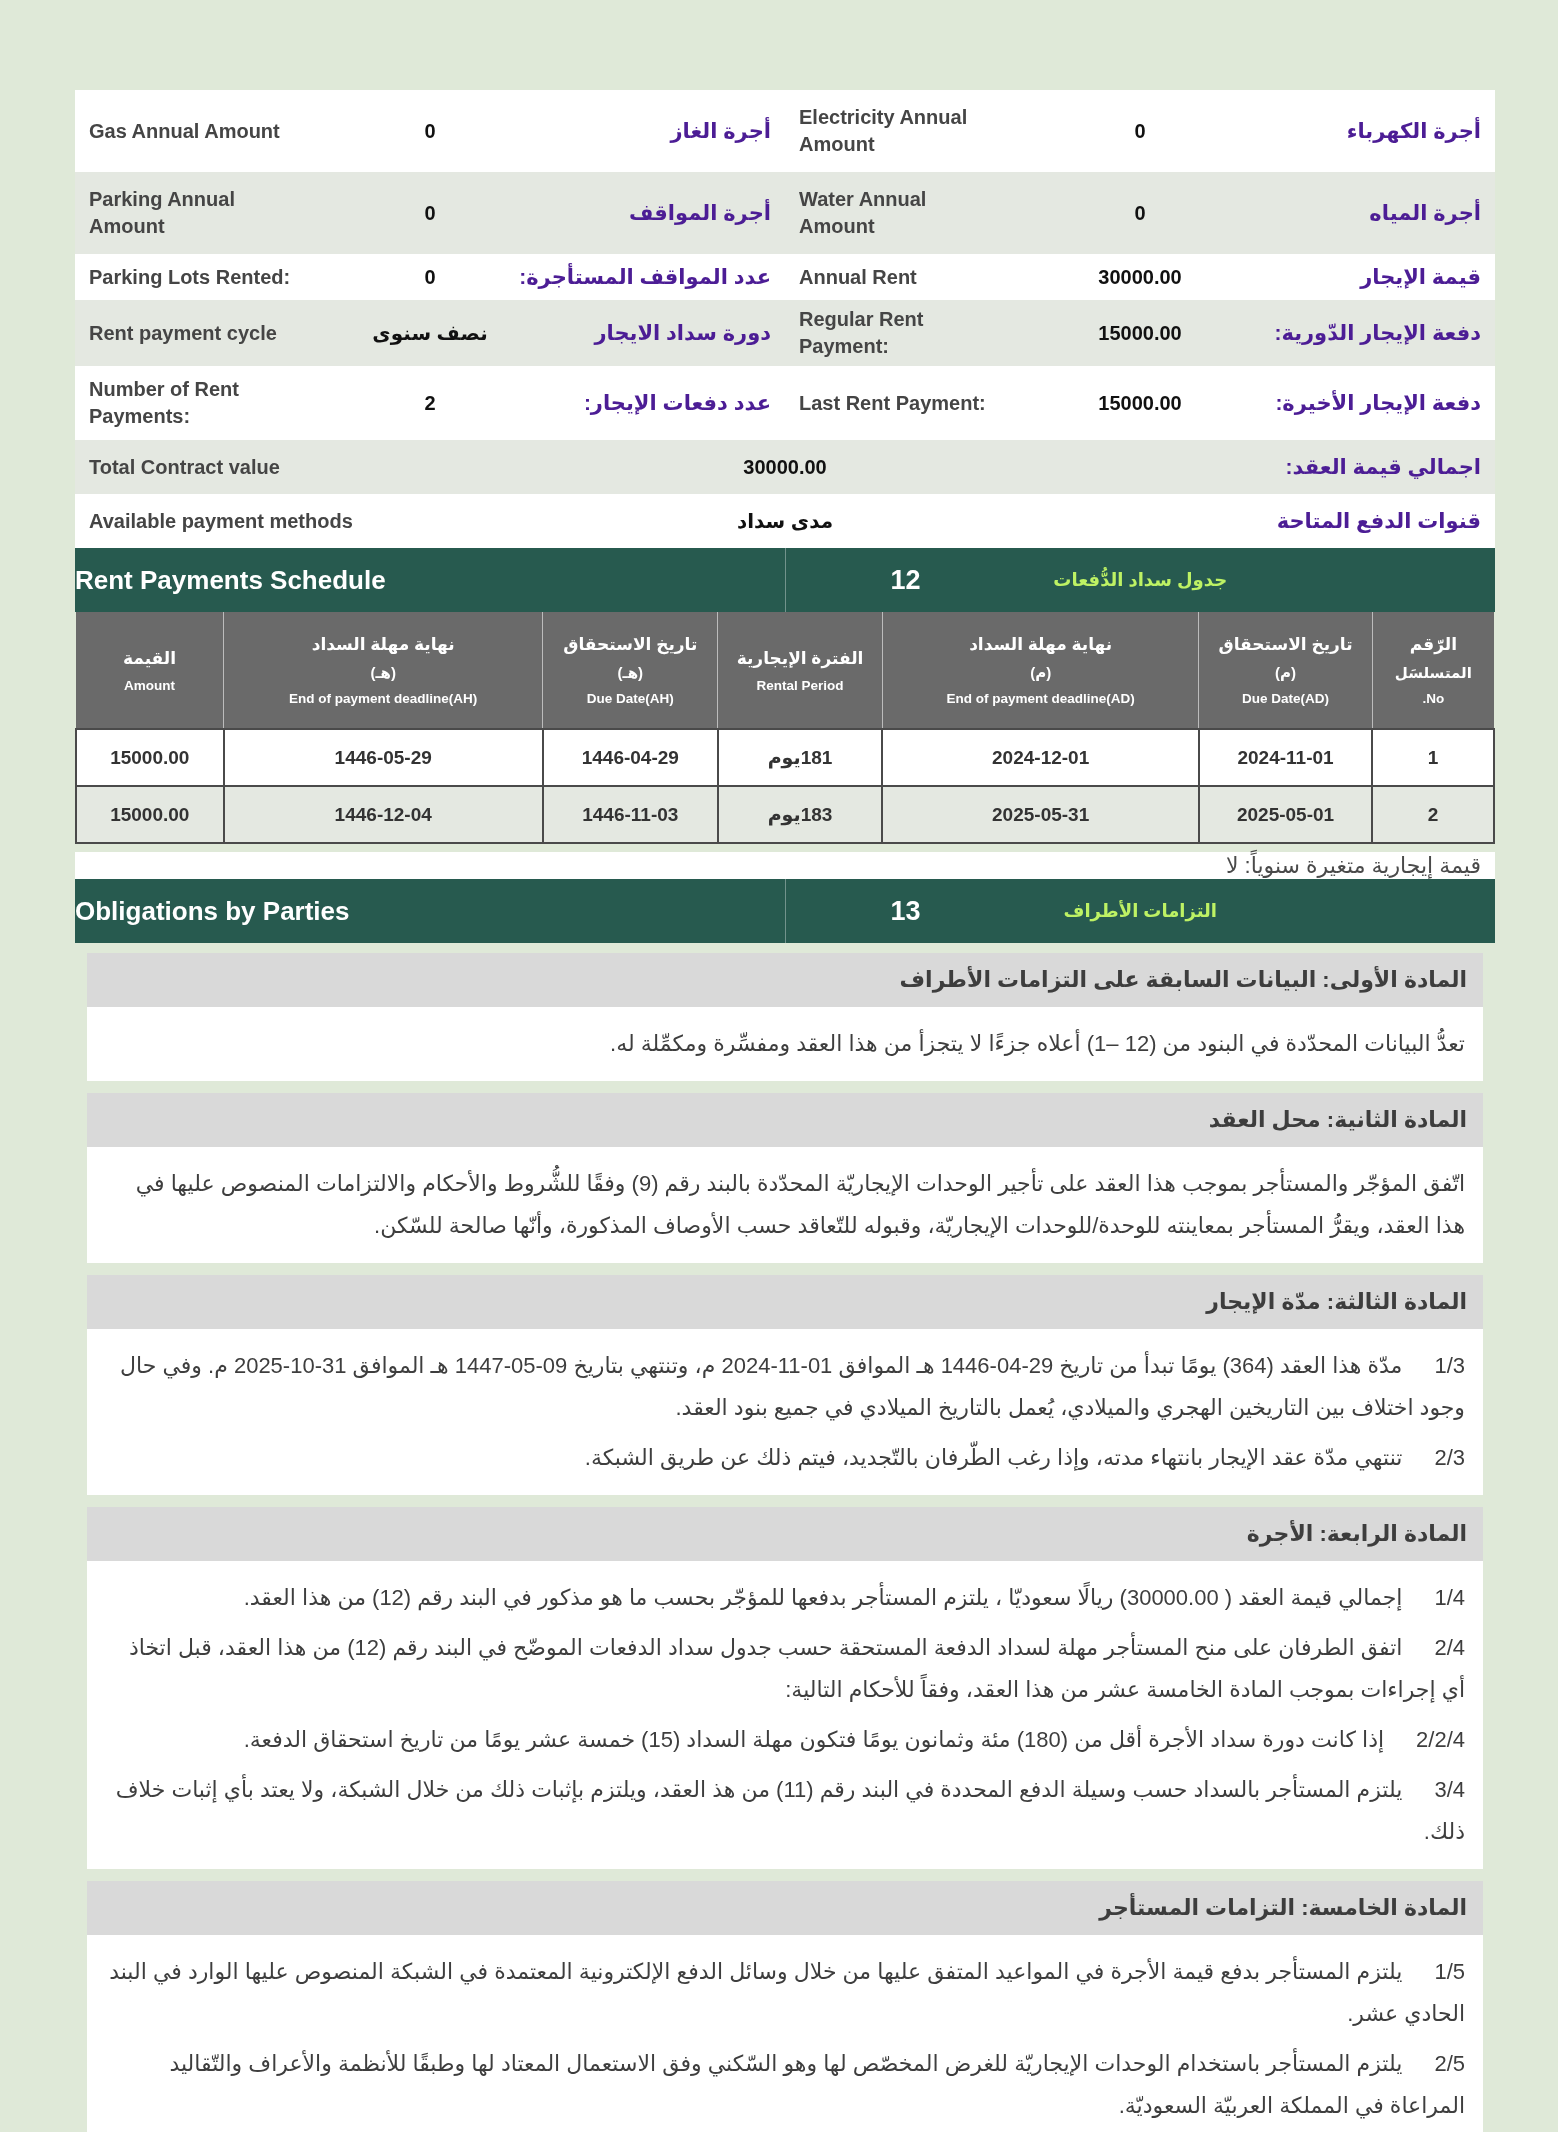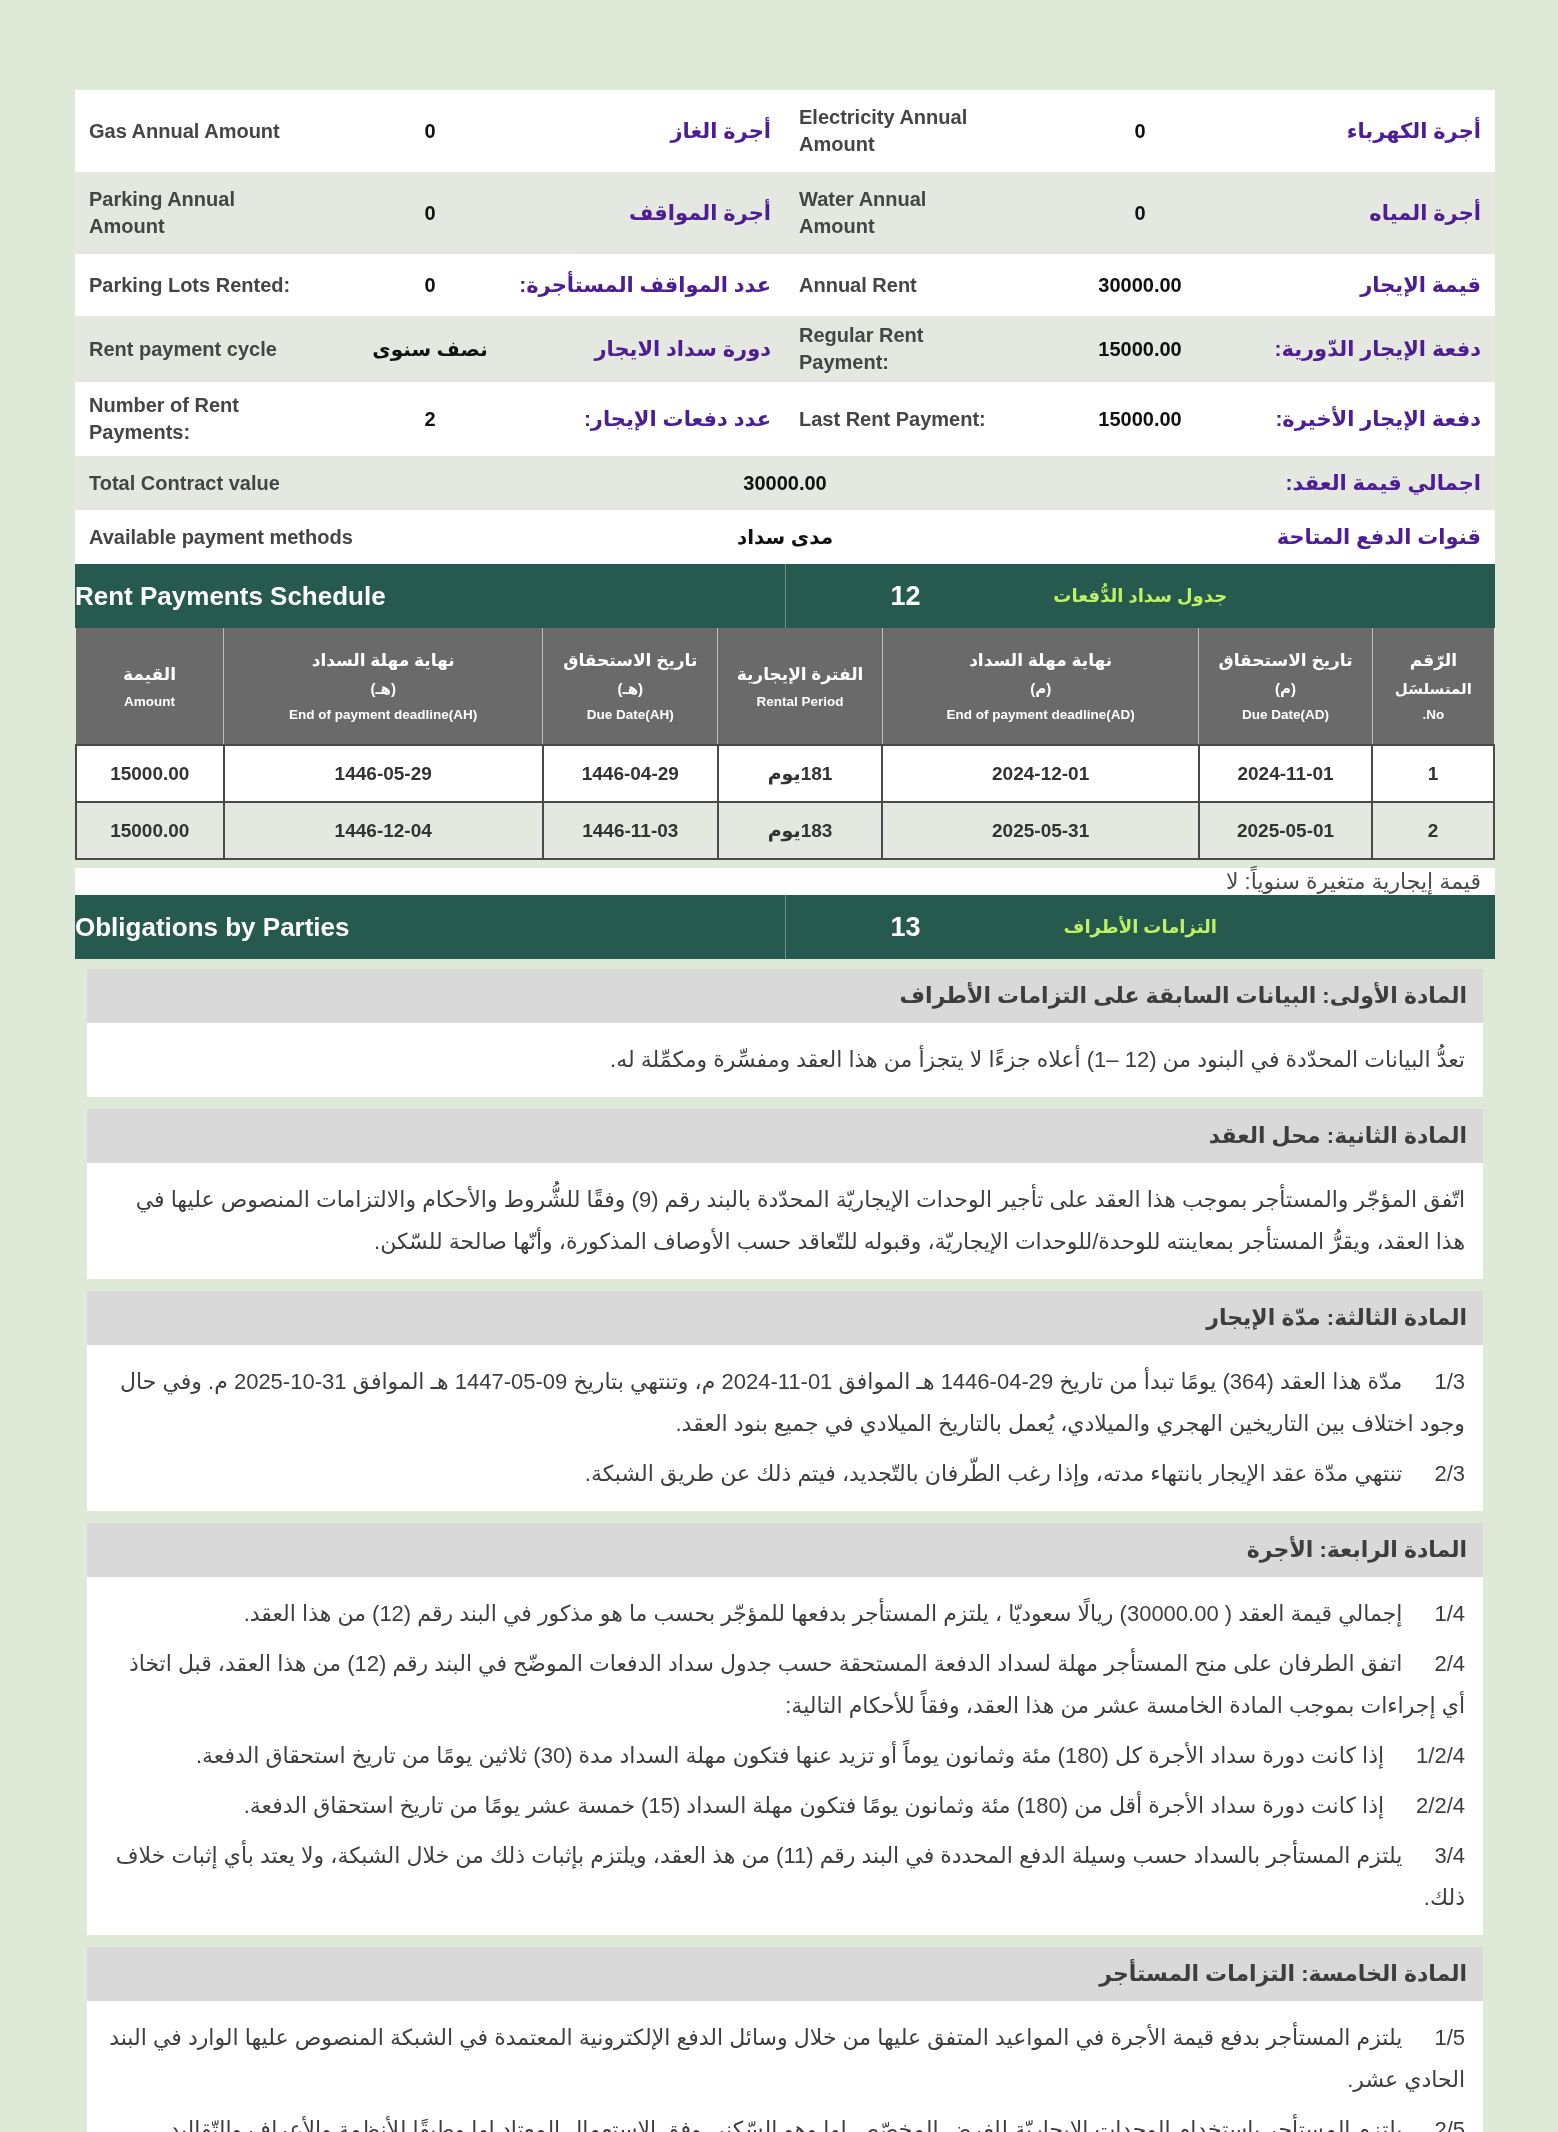--- a/index.html
+++ b/index.html
@@ -18,21 +18,21 @@
   .half{position:relative;width:50%;}
   .cell-en{position:absolute;left:14px;top:50%;transform:translateY(-50%);
     width:205px;font-size:20px;font-weight:700;color:#454545;line-height:27px;direction:ltr;text-align:left;}
   .cell-val{position:absolute;left:50%;top:50%;transform:translate(-50%,-50%);
     font-size:20px;font-weight:700;color:#111;white-space:nowrap;}
   .cell-ar{position:absolute;right:14px;top:50%;transform:translateY(-50%);
     font-size:21px;font-weight:700;color:#4c1d95;direction:rtl;text-align:right;white-space:nowrap;}
   .fullrow{position:relative;width:100%;background:#ffffff;}
   .fullrow.alt{background:#e4e8e1;}
   .fullrow .cell-en{width:360px;}
-  .h82{height:82px;} .h62{height:62px;} .h66{height:66px;} .h74{height:74px;} .h54{height:54px;}
+  .h82{height:82px;} .h62{height:46px;} .h66{height:66px;} .h74{height:74px;} .h54{height:54px;}
 
   
   .sec{display:flex;height:64px;background:#275a4f;margin-top:0;}
   .sec-left{width:50%;display:flex;align-items:center;justify-content:flex-start;
     border-right:1px solid rgba(255,255,255,.35);}
   .sec-left span{color:#fff;font-size:26px;font-weight:700;direction:ltr;}
   .sec-right{width:50%;position:relative;display:flex;align-items:center;justify-content:center;direction:rtl;}
   .sec-title-ar{color:#bef264;font-size:18px;font-weight:700;}
   .sec-no{position:absolute;right:auto;left:105px;color:#fff;font-size:27px;font-weight:700;direction:ltr;}
 
@@ -277,23 +277,20 @@
   <div class="article">
     <div class="art-title">المادة الرابعة: الأجرة</div>
     <div class="art-body">
       <div class="item">
         <span class="num" dir="ltr">1/4</span><span>إجمالي قيمة العقد ( 30000.00) ريالًا سعوديّا ، يلتزم المستأجر بدفعها للمؤجّر بحسب ما هو مذكور في البند رقم (12) من هذا العقد.</span>
       </div>
       <div class="item">
         <span class="num" dir="ltr">2/4</span><span>اتفق الطرفان على منح المستأجر مهلة لسداد الدفعة المستحقة حسب جدول سداد الدفعات الموضّح في البند رقم (12) من هذا العقد، قبل اتخاذ أي إجراءات بموجب المادة الخامسة عشر من هذا العقد، وفقاً للأحكام التالية:</span>
       </div>
       <div class="item">
-        <span class="num" dir="ltr">1/2/4</span><span>إذا كانت دورة سداد الأجرة كل (180) مئة وثمانون يوماً أو تزيد عنها فتكون مهلة السداد مدة (30) ثلاثين يومًا من تاريخ استحقاق الدفعة.</span>
-      </div>
-      <div class="item">
         <span class="num" dir="ltr">2/2/4</span><span>إذا كانت دورة سداد الأجرة أقل من (180) مئة وثمانون يومًا فتكون مهلة السداد (15) خمسة عشر يومًا من تاريخ استحقاق الدفعة.</span>
       </div>
       <div class="item">
         <span class="num" dir="ltr">3/4</span><span>يلتزم المستأجر بالسداد حسب وسيلة الدفع المحددة في البند رقم (11) من هذ العقد، ويلتزم بإثبات ذلك من خلال الشبكة، ولا يعتد بأي إثبات خلاف ذلك.</span>
       </div>
     </div>
   </div>
 
   <div class="article">
     <div class="art-title">المادة الخامسة: التزامات المستأجر</div>

